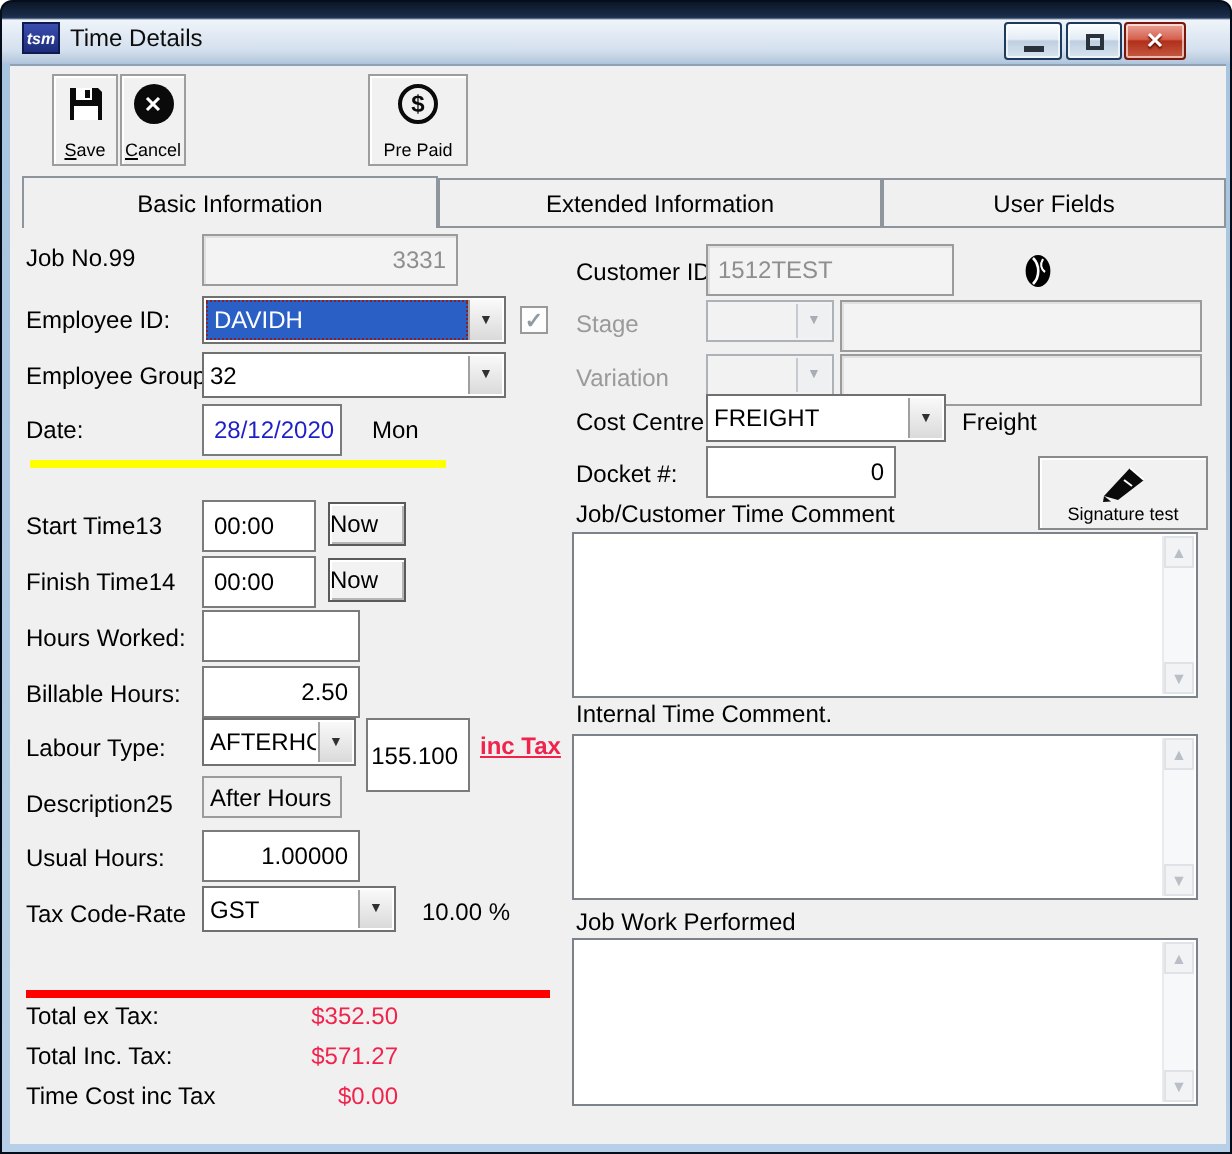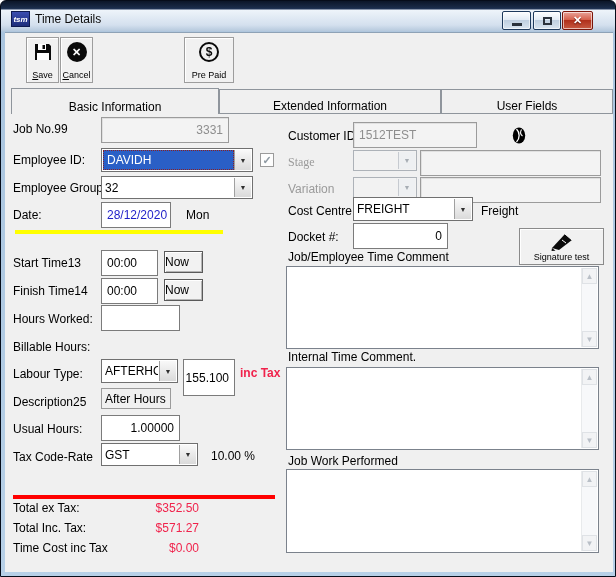--- a/index.html
+++ b/index.html
@@ -29,21 +29,21 @@
     display:flex;flex-direction:column;align-items:center;justify-content:space-between;
     padding:4px 1px 2px 1px;cursor:default;}
   .tbtn .cap{font-size:9px;white-space:nowrap;}
   .fl::first-letter{text-decoration:underline;}
   .icn-circle{width:20px;height:20px;border-radius:50%;background:#0a0a0a;color:#fff;
     display:flex;align-items:center;justify-content:center;font-size:11px;font-weight:bold;}
   .icn-ring{width:20px;height:20px;border-radius:50%;border:2px solid #0a0a0a;color:#0a0a0a;
     display:flex;align-items:center;justify-content:center;font-size:12px;font-weight:bold;}
   
   .tab{top:88px;height:24px;background:#f0f0f0;border:1px solid #8f959c;border-bottom:none;
-    display:flex;align-items:flex-end;justify-content:center;}
+    display:flex;align-items:center;justify-content:center;}
   .tab.active{top:87px;height:26px;z-index:3;}
   .tabline{top:112px;height:1px;background:#8f959c;z-index:1;}
   
   .lbl{white-space:nowrap;line-height:14px;}
   .lbl.dis{color:#9a9a9a;}
   .field{background:#fff;border:1px solid #7b7b7b;display:flex;align-items:center;
     padding:12px 5px;white-space:nowrap;overflow:hidden;}
   .field.rt{justify-content:flex-end;}
   .field.dis{background:#f3f3f3;color:#8e8e8e;border-color:#9b9b9b;box-shadow:inset 1px 1px 0 rgba(0,0,0,.08);}
   .field.flat{background:#f0f0f0;border-color:#9b9b9b;}
@@ -61,21 +61,21 @@
   .combo.dis{background:#f2f2f2;border-color:#adb2b8;}
   .combo.dis .drop{background:#eef0f2;border-left-color:#c6cad0;}
   .combo.dis .drop span{color:#a7adb4;}
   .pushbtn{background:#f2f2f2;border:1px solid #5a5a5a;box-shadow:inset 1px 1px 0 #fff,inset -1px -1px 0 #b5b5b5;
     display:flex;align-items:center;justify-content:flex-start;}
   .chk{background:#fdfdfd;border:1px solid #9a9a9a;display:flex;align-items:center;justify-content:center;
     font-size:11px;font-weight:bold;color:#8f9aa3;}
   .yline{background:var(--yellow_line);}
   .rline{background:var(--red_line);}
   .red{color:var(--alert_red);}
-  .bold{font-weight:bold;}
+  .bold{font-weight:bold;text-decoration:underline;}
   
   .ta{background:#fff;border:1px solid #7b828c;}
   .ta .sb{position:absolute;top:1px;bottom:1px;right:1px;width:16px;background:#f7f8fa;border-left:1px solid #e8eaec;}
   .sbtn{position:absolute;left:0;width:15px;height:16px;background:#f2f3f5;border:1px solid #dfe2e6;
     display:flex;align-items:center;justify-content:center;font-size:8px;color:#b9bfc7;}
   .sbtn.up{top:0;}
   .sbtn.dn{bottom:0;}
   .sigbtn{background:#f1f1f1;border:1px solid #8a8a8a;box-shadow:inset 1px 1px 0 #fff;
     display:flex;flex-direction:column;align-items:center;justify-content:space-between;padding:3px 2px 2px;}
   .sigbtn .cap{font-size:9px;}
@@ -179,20 +179,23 @@
   <div class="abs pushbtn" style="left:163px;top:278px;width:39px;height:22px;">
     <span>Now</span>
   </div>
 
   <div class="abs lbl" style="left:12px;top:311px;">Hours Worked:</div>
   <div class="abs field" style="left:100px;top:304px;width:79px;height:24px;">
     <span></span>
   </div>
 
   <div class="abs lbl" style="left:12px;top:339px;">Billable Hours:</div>
+  <div class="abs field rt" style="left:100px;top:332px;width:79px;height:24px;">
+    <span>2.50</span>
+  </div>
 
   <div class="abs lbl" style="left:12px;top:366px;">Labour Type:</div>
   <div class="abs combo" style="left:100px;top:358px;width:77px;height:24px;">
     <span class="val">AFTERHOU</span>
     <span class="drop">
         <span>▼</span>
       </span>
   </div>
   <div class="abs field rt" style="left:182px;top:358px;width:52px;height:37px;">
     <span>155.100</span>
@@ -230,21 +233,21 @@
   <div class="abs lbl" style="left:287px;top:128px;">Customer ID1</div>
   <div class="abs field dis" style="left:352px;top:121px;width:124px;height:24px;">
     <span>1512TEST</span>
   </div>
   <svg class="abs" style="left:511px;top:126px;" width="14" height="17" viewBox="0 0 14 17">
     <ellipse cx="7" cy="8.5" rx="6.2" ry="8" fill="#000"></ellipse>
     <path d="M4.5 2 C8 5.5 8 11.5 4.5 15" stroke="#fff" stroke-width="1.3" fill="none"></path>
     <path d="M9.5 2.5 C8 5 8.5 7.5 10.5 9" stroke="#fff" stroke-width="1.1" fill="none"></path>
   </svg>
 
-  <div class="abs lbl dis" style="left:287px;top:154px;font-family:Liberation Serif, serif;">Stage</div>
+  <div class="abs lbl dis" style="left:287px;top:154px;">Stage</div>
   <div class="abs combo dis" style="left:352px;top:149px;width:64px;height:21px;">
     <span class="drop">
         <span>▼</span>
       </span>
   </div>
   <div class="abs field dis" style="left:419px;top:149px;width:181px;height:21px;"></div>
 
   <div class="abs lbl dis" style="left:287px;top:181px;">Variation</div>
   <div class="abs combo dis" style="left:352px;top:176px;width:64px;height:21px;">
     <span class="drop">
@@ -270,21 +273,21 @@
   <div class="abs sigbtn" style="left:518px;top:227px;width:85px;height:37px;">
     <svg width="22" height="19" viewBox="0 0 22 19">
       <path d="M1 16 L14 2 L21 8 L8 18 Z" fill="#0a0a0a"></path>
       <path d="M14 2 L21 8" stroke="#fff" stroke-width="1"></path>
       <line x1="11" y1="8" x2="15" y2="11" stroke="#fff"></line>
       <path d="M1 16 L4.5 18.8 L0.5 19 Z" fill="#0a0a0a"></path>
     </svg>
     <span class="cap">Signature test</span>
   </div>
 
-  <div class="abs lbl" style="left:287px;top:249px;">Job/Employee Time Comment</div>
+  <div class="abs lbl" style="left:287px;top:249px;">Job/Customer Time Comment</div>
   <div class="abs ta" style="left:285px;top:265px;width:313px;height:83px;">
     <span></span>
     <span class="sb">
       <span class="sbtn up">
           <span>▲</span>
         </span>
       <span class="sbtn dn">
           <span>▼</span>
         </span>
     </span>

